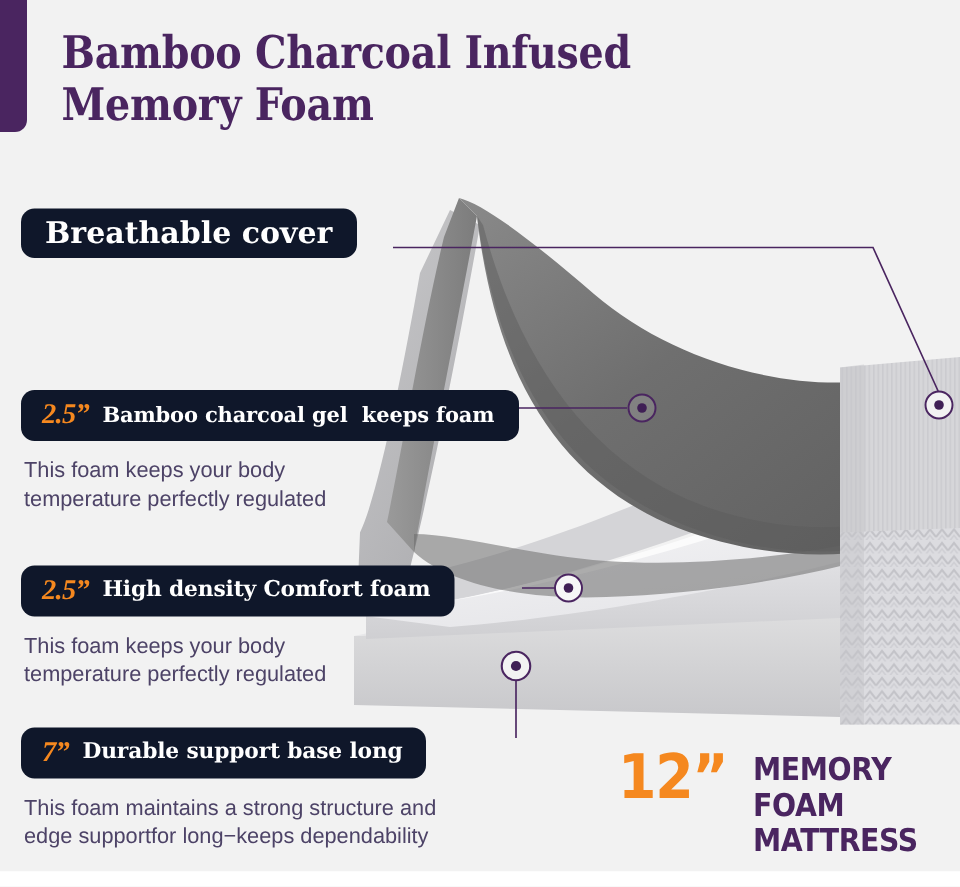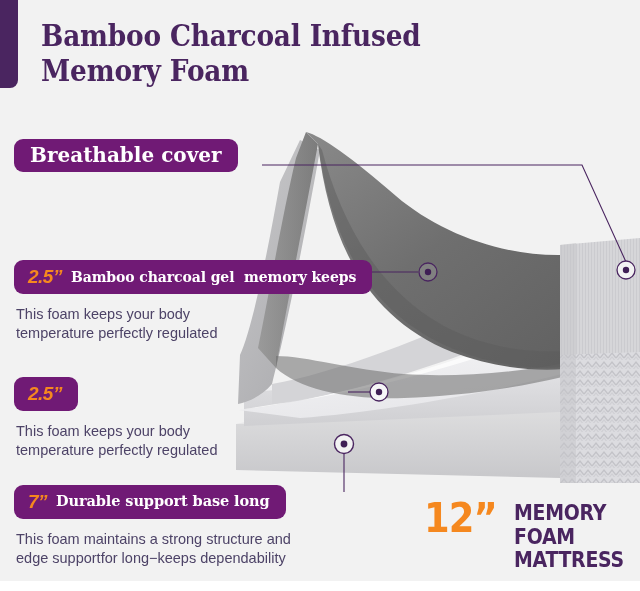--- a/index.html
+++ b/index.html
@@ -56,28 +56,28 @@
 
   
   .callout {
     position: absolute;
     z-index: 6;
   }
   .badge {
     display: inline-flex;
     align-items: center;
     gap: 9px;
-    background: #701a75;
+    background: #0f172a;
     border-radius: 9px;
     padding: 7px 16px 8px 14px;
     box-sizing: border-box;
   }
   .badge-measure {
     color: #f5881f;
-    font-family: Liberation Sans, sans-serif;
+    font-family: Liberation Serif, serif;
     font-weight: bold;
     font-style: italic;
     font-size: 19px;
     line-height: 1;
     letter-spacing: -0.5px;
     white-space: nowrap;
   }
   .badge-label {
     color: #ffffff;
     font-family: "DejaVu Serif", serif;
@@ -106,21 +106,21 @@
 
   
   #callout-cover  { left: 14px; top: 139px; }
   #callout-gel    { left: 14px; top: 260px; }
   #callout-comfort{ left: 14px; top: 377px; }
   #callout-base   { left: 14px; top: 485px; }
 
   
   .footer-spec {
     position: absolute;
-    left: 424px;
+    left: 412px;
     top: 500px;
     display: flex;
     align-items: flex-start;
     gap: 9px;
     z-index: 6;
   }
   .footer-size {
     color: #f5881f;
     font-family: "DejaVu Sans", sans-serif;
     font-weight: bold;
@@ -267,29 +267,30 @@
 
   <div class="callout" id="callout-cover">
     <div class="badge title-only">
       <span class="badge-label">Breathable cover</span>
     </div>
   </div>
 
   <div class="callout" id="callout-gel">
     <div class="badge wide">
       <span class="badge-measure">2.5”</span>
-      <span class="badge-label">Bamboo charcoal gel  memory keeps</span>
+      <span class="badge-label">Bamboo charcoal gel  keeps foam</span>
     </div>
     <p class="desc">This foam keeps your body
 temperature perfectly regulated</p>
   </div>
 
   <div class="callout" id="callout-comfort">
     <div class="badge">
       <span class="badge-measure">2.5”</span>
+      <span class="badge-label">High density Comfort foam</span>
     </div>
     <p class="desc">This foam keeps your body
 temperature perfectly regulated</p>
   </div>
 
   <div class="callout" id="callout-base">
     <div class="badge">
       <span class="badge-measure">7”</span>
       <span class="badge-label">Durable support base long</span>
     </div>

